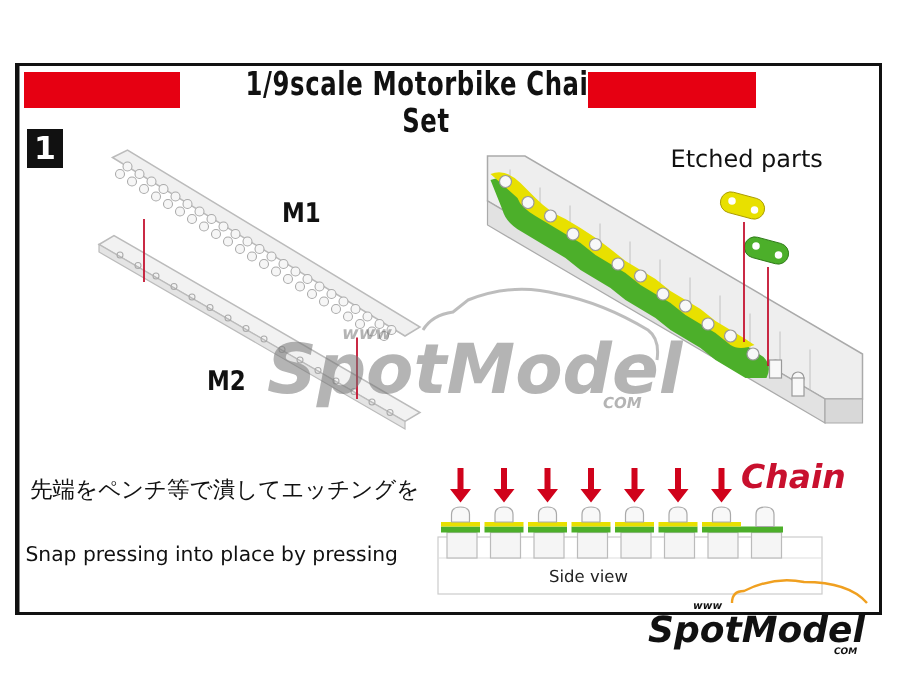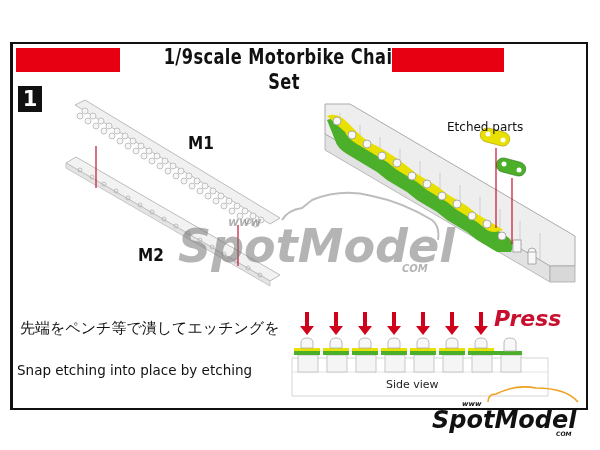--- a/index.html
+++ b/index.html
@@ -2,25 +2,25 @@
 <html><head>
 <meta charset="utf-8">
 <style>
   html, body { margin:0; padding:0; background:#fff; }
   body { width:600px; height:450px; position:relative; overflow:hidden; font-family:"Liberation Sans", sans-serif; }
   .frame { position:absolute; left:10px; top:42px; width:578px; height:368px; border:2px solid #111; border-left-width:3px; box-sizing:border-box; }
   .redbar { position:absolute; top:48px; height:24px; background:#e60012; }
   .title { position:absolute; left:124px; top:44px; width:320px; text-align:center; font-family:"DejaVu Sans Condensed","DejaVu Sans", sans-serif; font-weight:bold; font-size:22px; letter-spacing:0.5px; color:#111; transform:scaleX(0.82); transform-origin:center; }
   .step { position:absolute; left:18px; top:86px; width:24px; height:26px; background:#111; color:#fff; font-weight:bold; font-size:21px; text-align:center; line-height:26px; font-family:"DejaVu Sans", sans-serif; }
   .lbl { position:absolute; font-family:"DejaVu Sans", sans-serif; font-weight:bold; font-size:18px; color:#111; transform:scaleX(0.85); transform-origin:left; }
-  .etched { position:absolute; left:447px; top:96px; font-size:12px; color:#111; font-family:"DejaVu Sans", sans-serif;margin-top:24px; }
-  .jp { position:absolute; left:20px; top:318px; font-size:15px; line-height:20px; color:#111; font-family:Liberation Sans, sans-serif; }
+  .etched { position:absolute; left:447px; top:96px; font-size:16px; color:#111; font-family:"DejaVu Sans", sans-serif; }
+  .jp { position:absolute; left:20px; top:318px; font-size:15px; line-height:20px; color:#111; font-family:Liberation Mono, monospace; }
   .en { position:absolute; left:17px; top:362px; font-size:13.5px; line-height:17px; color:#111; font-family:"DejaVu Sans", sans-serif; }
   .press { position:absolute; left:494px; top:306px; font-size:22px; font-weight:bold; font-style:italic; color:#c8102e; font-family:"DejaVu Sans", sans-serif; }
-  .sideview { position:absolute; left:386px; top:378px; font-size:11px; color:#222; font-family:"DejaVu Sans", sans-serif; }
+  .sideview { position:absolute; left:366px; top:378px; font-size:11px; color:#222; font-family:"DejaVu Sans", sans-serif; }
   svg { position:absolute; left:0; top:0; }
 </style>
 </head>
 <body>
 
 <div class="frame"></div>
 
 <div class="redbar" style="left:16px;width:104px"></div>
 <div class="title">1/9scale Motorbike Chain Set</div>
 <div class="redbar" style="left:392px;width:112px;left:392px"></div>
@@ -227,17 +227,17 @@
 </svg>
 
 <div class="lbl" style="left:188px;top:132px">M1</div>
 <div class="lbl" style="left:138px;top:244px">M2</div>
 <div class="etched">Etched parts</div>
 
 <div class="jp">
   <div>先端をペンチ等で潰してエッチングを</div>
 </div>
 <div class="en">
-  <div>Snap etching into place by etching</div>
+  <div>Snap pressing into place by pressing</div>
 </div>
 
-<div class="press">Press</div>
+<div class="press">Chain</div>
 <div class="sideview">Side view</div>
 
 </body></html>

